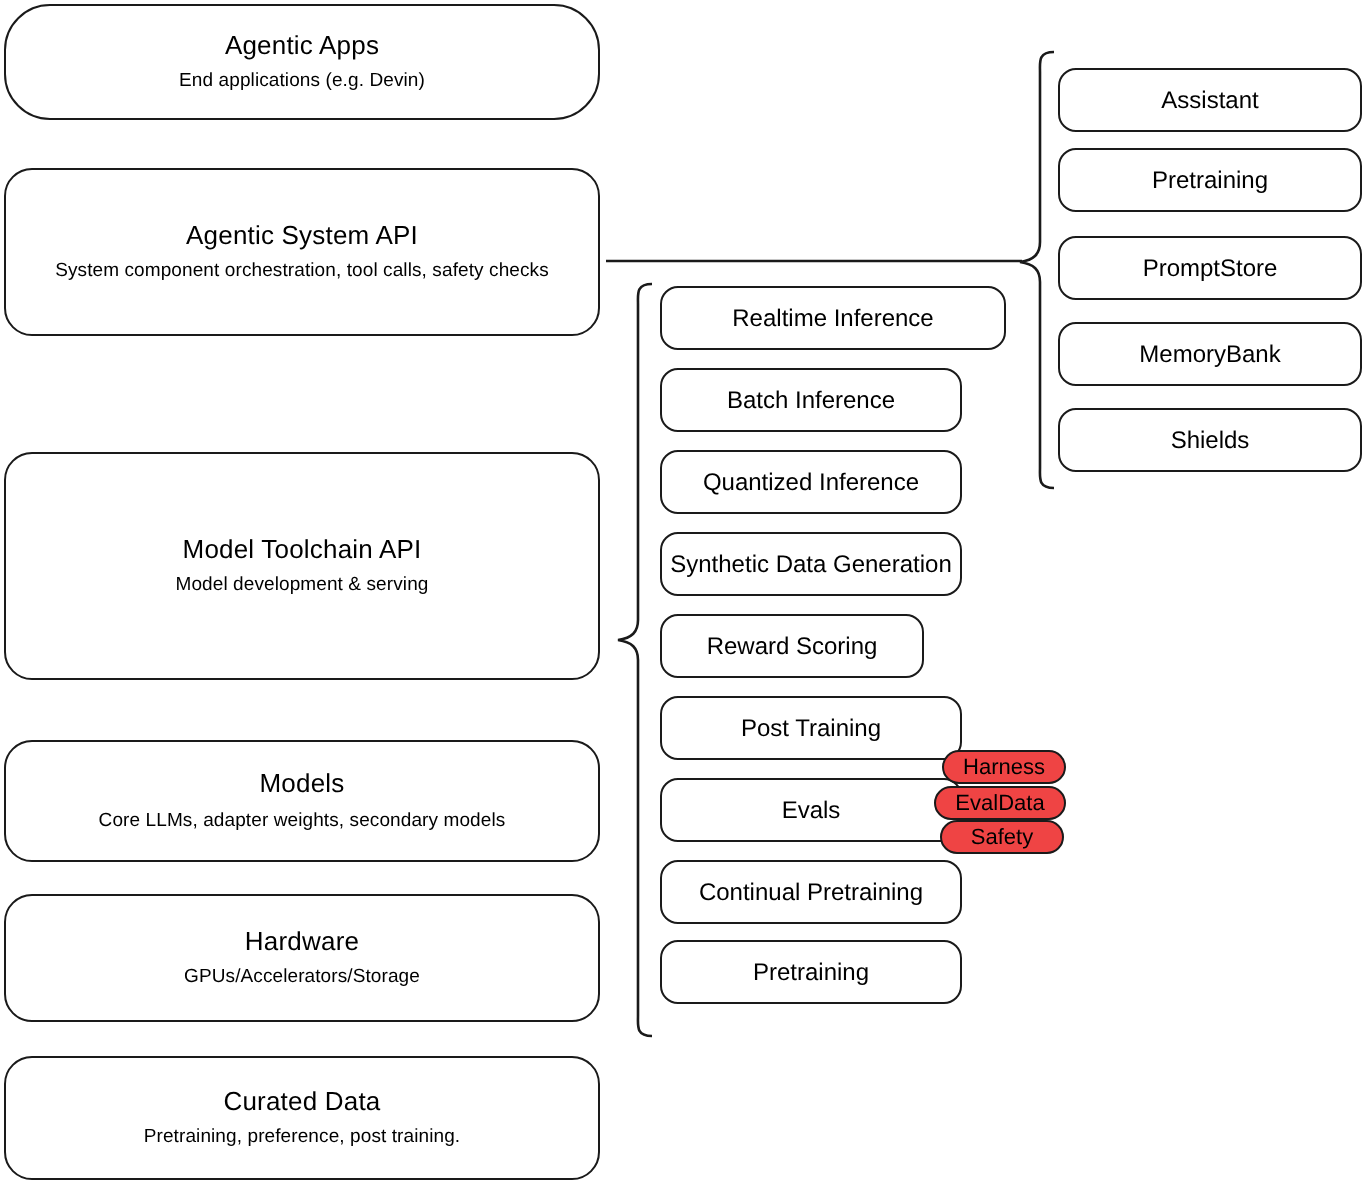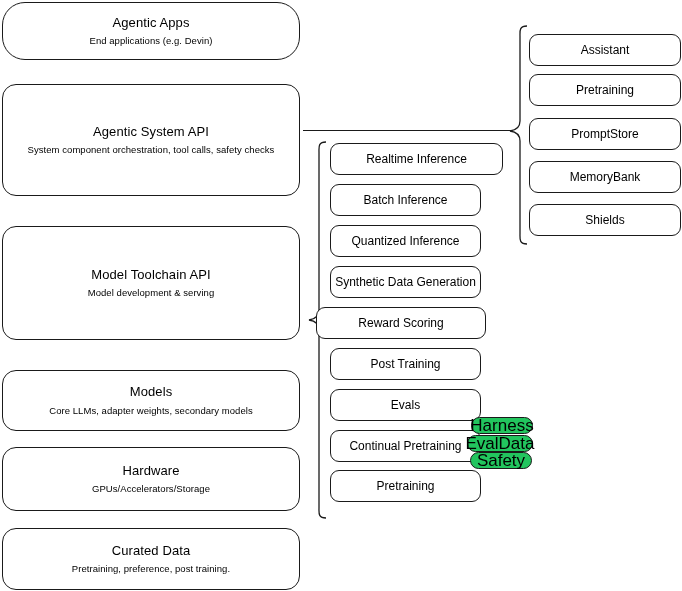--- a/index.html
+++ b/index.html
@@ -57,50 +57,49 @@
     justify-content: center;
     font-size: 12px;
     color: #000000;
     text-align: center;
   }
   
   .pill {
     position: absolute;
     box-sizing: border-box;
     border: 1.4px solid #1a1a1a;
-    background: #22c55e;
+    background: #ef4444;
     border-radius: 999px;
     display: flex;
     align-items: center;
     justify-content: center;
-    font-size: 17px;
+    font-size: 11px;
     color: #000000;
     text-align: center;
     white-space: nowrap;
-    margin-top: 42px;
   }
   .brace, .connector {
     position: absolute;
     pointer-events: none;
   }
   .brace svg, .connector svg { display: block; overflow: visible; }
   .brace path { fill: none; stroke: #1a1a1a; stroke-width: 1.3; }
   .connector line { stroke: #1a1a1a; stroke-width: 1.2; }
 </style>
 </head>
 <body>
 
 <div id="canvas">
 
   <div class="node layer-node" style="left:2px; top:2px; width:298px; height:58px;border-radius:23px;">
     <div class="title">Agentic Apps</div>
     <div class="sub">End applications (e.g. Devin)</div>
   </div>
 
-  <div class="node layer-node" style="left:2px; top:84px; width:298px; height:112px;align-items:center;">
+  <div class="node layer-node" style="left:2px; top:84px; width:298px; height:84px;align-items:center;">
     <div class="title">Agentic System API</div>
     <div class="sub">System component orchestration, tool calls, safety checks</div>
   </div>
 
   <div class="node layer-node" style="left:2px; top:226px; width:298px; height:114px;">
     <div class="title">Model Toolchain API</div>
     <div class="sub">Model development &amp; serving</div>
   </div>
 
   <div class="node layer-node" style="left:2px; top:370px; width:298px; height:61px;">
@@ -153,21 +152,21 @@
   </div>
   <div class="chip" style="left:330px; top:184px; width:151px; height:32px;">
     <span>Batch Inference</span>
   </div>
   <div class="chip" style="left:330px; top:225px; width:151px; height:32px;">
     <span>Quantized Inference</span>
   </div>
   <div class="chip" style="left:330px; top:266px; width:151px; height:32px;">
     <span>Synthetic Data Generation</span>
   </div>
-  <div class="chip" style="left:316px; top:307px; width:170px; height:32px;">
+  <div class="chip" style="left:330px; top:307px; width:132px; height:32px;">
     <span>Reward Scoring</span>
   </div>
   <div class="chip" style="left:330px; top:348px; width:151px; height:32px;">
     <span>Post Training</span>
   </div>
   <div class="chip" style="left:330px; top:389px; width:151px; height:32px;">
     <span>Evals</span>
   </div>
   <div class="chip" style="left:330px; top:430px; width:151px; height:32px;">
     <span>Continual Pretraining</span>

